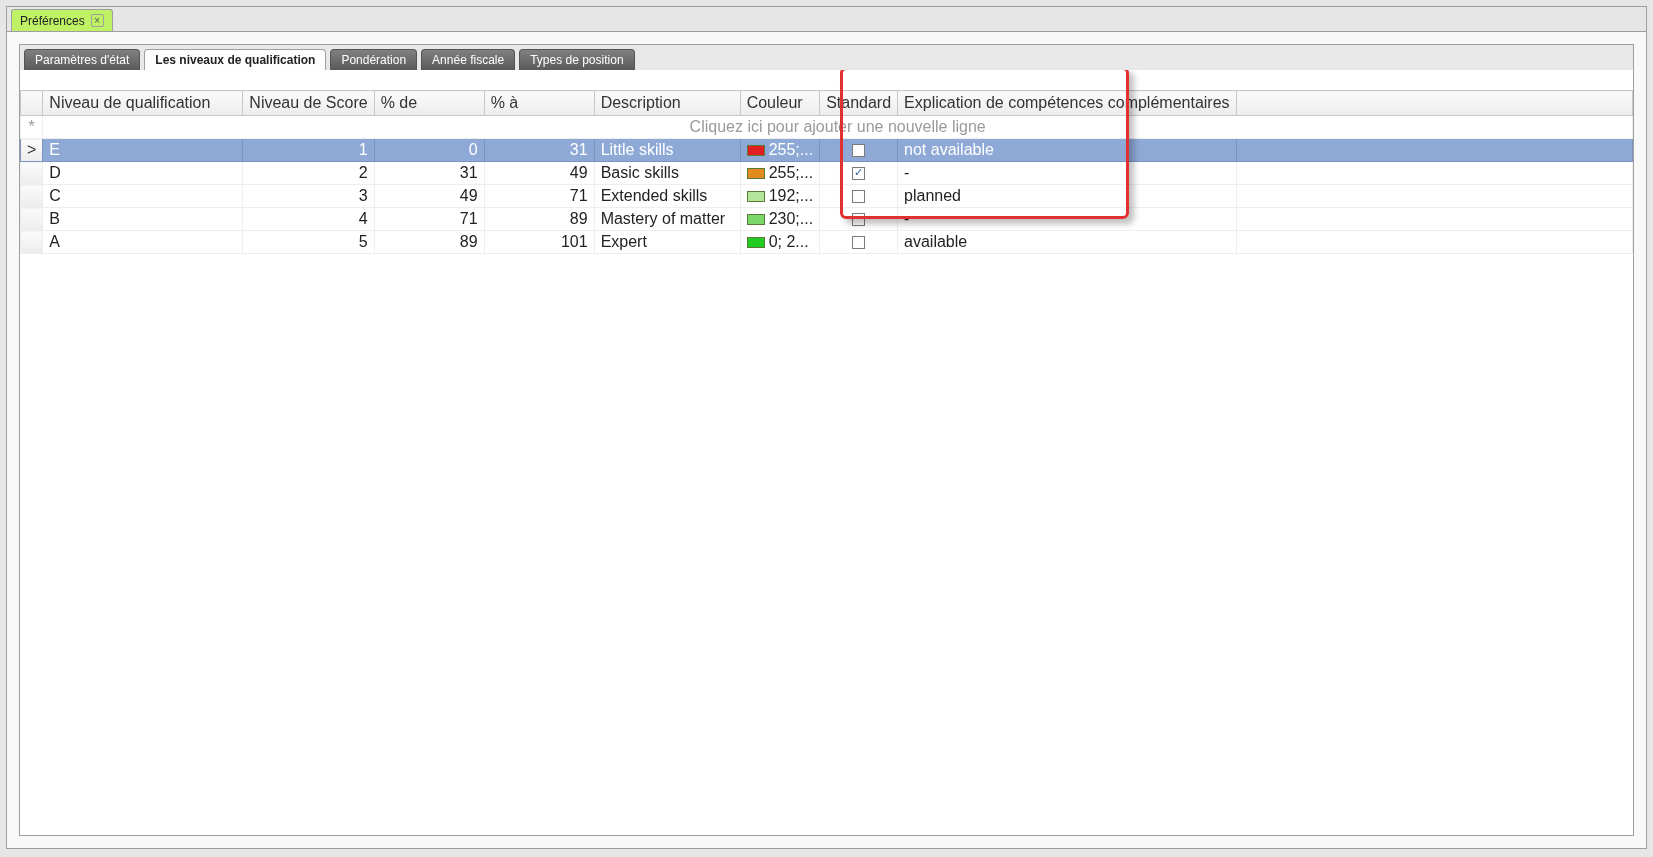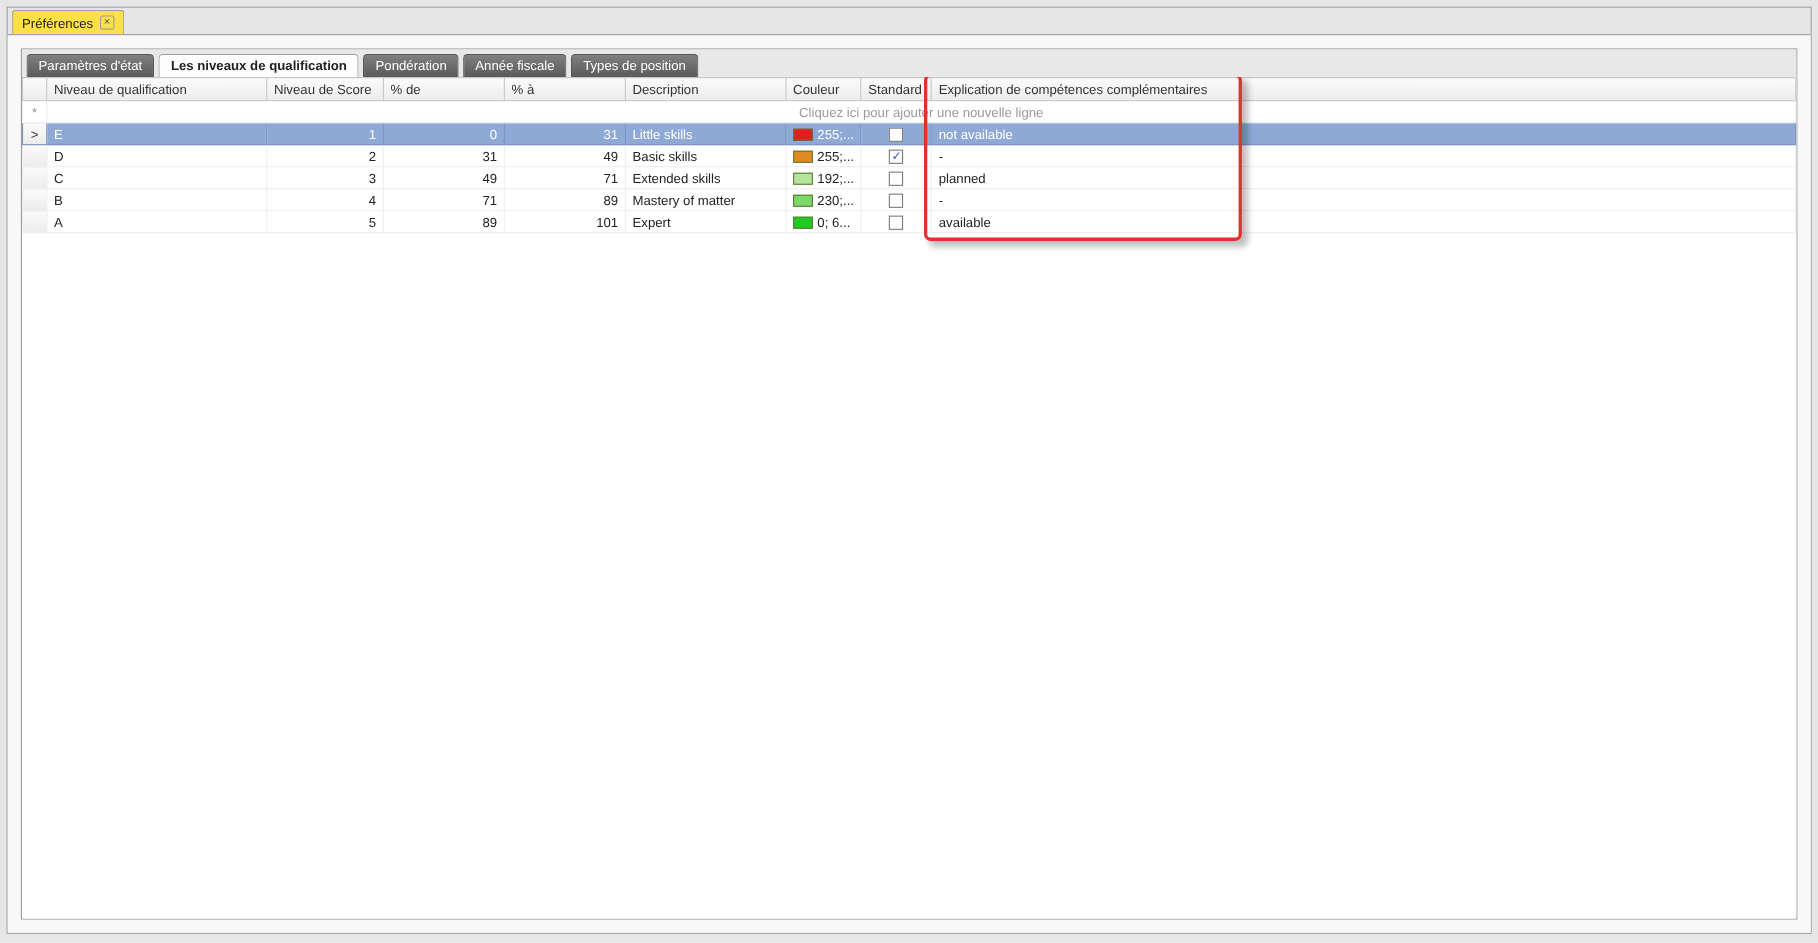--- a/index.html
+++ b/index.html
@@ -17,21 +17,21 @@
     width: 100%;
     height: 843px;
     position: relative;
   }
   .win-tabstrip {
     display: flex;
     padding: 2px 0 0 4px;
     height: 24px;
   }
   .win-tab {
-    background: #fde047;
+    background: #bef264;
     border: 1px solid #9e9e9e;
     border-bottom: none;
     padding: 2px 8px;
     font-size: 12px;
     display: flex;
     align-items: center;
     gap: 6px;
     border-radius: 3px 3px 0 0;
   }
   .close-x {
@@ -89,21 +89,22 @@
   }
   .grid {
     flex: 1;
     background: #fff;
     overflow: auto;
     position: relative;
   }
   table.datagrid {
     border-collapse: collapse;
     width: 100%;
-    font-size: 12px;
+    font-size: 16px;
+    margin-top: 20px;
   }
   .datagrid th {
     background: linear-gradient(#fbfbfb, #ececec);
     border: 1px solid #c8c8c8;
     text-align: left;
     font-weight: normal;
     padding: 3px 6px;
     white-space: nowrap;
     color: #333;
   }
@@ -265,21 +266,21 @@
                 <td class="col-expl">-</td>
                 <td></td>
               </tr>
               <tr>
                 <td class="rowindicator"></td>
                 <td class="col-qual">A</td>
                 <td class="col-score num">5</td>
                 <td class="col-pctde num">89</td>
                 <td class="col-pcta num">101</td>
                 <td class="col-desc">Expert</td>
-                <td class="col-coul"><span class="swatch" style="background: rgb(31, 204, 31);"></span><span>0; 6...</span></td>
+                <td class="col-coul"><span class="swatch" style="background: rgb(31, 204, 31);"></span><span>0; 2...</span></td>
                 <td class="col-std" style="text-align: center;"><span class="chkbox"></span></td>
                 <td class="col-expl">available</td>
                 <td></td>
               </tr>
             </tbody>
         </table>
         <div class="highlight-box" id="hlbox" style="left: 820px; top: -3px; width: 289px; height: 152px;"></div>
       </div>
 
     </div>

